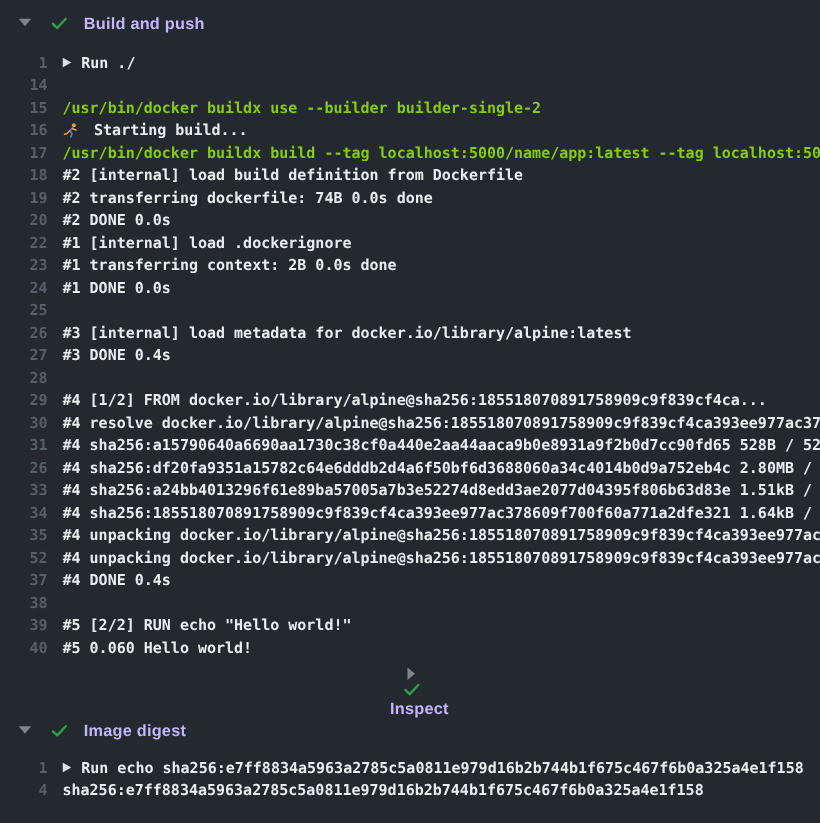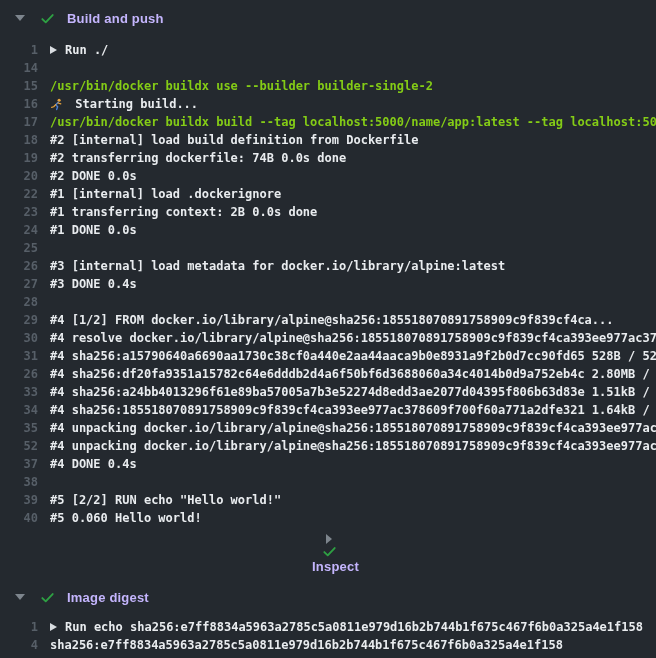--- a/index.html
+++ b/index.html
@@ -15,21 +15,21 @@
   .chev.down{width:0;height:0;border-left:5px solid transparent;border-right:5px solid transparent;border-top:6px solid #7d858d;}
   .chev.right{width:0;height:0;border-top:5px solid transparent;border-bottom:5px solid transparent;border-left:6px solid #7d858d;margin-right:16px;margin-left:2px;}
   .check{flex:none;margin-right:12px;display:flex;align-items:center;}
   .section-label{
     font-family:"Liberation Sans","DejaVu Sans",sans-serif;
     font-weight:700;font-size:13px;color:#c4b5fd;letter-spacing:.2px;
   }
   .sec-build .section-header{margin-top:7px;}
   .sec-build .lines{margin-top:12px;}
   .sec-inspect .section-header{margin-top:7px;flex-direction:column;}
-  .sec-digest .section-header{margin-top:30px;}
+  .sec-digest .section-header{margin-top:17px;}
   .sec-digest .lines{margin-top:10px;}
   .line{display:flex;align-items:center;height:18px;font-size:12px;font-weight:600;color:#e9ecef;}
   .ln{flex:none;width:38px;text-align:right;color:#575f68;cursor:pointer;}
   .lt{margin-left:12px;white-space:pre;overflow:hidden;display:flex;align-items:center;}
   .line.command .lt{color:#84cc16;}
   .runarrow{display:inline-block;width:0;height:0;border-top:4px solid transparent;border-bottom:4px solid transparent;border-left:7px solid #d9dde1;margin-right:8px;cursor:pointer;}
   .emoji{display:inline-flex;margin-right:5px;}
   .emoji svg{display:block;}
 </style>
 </head>

